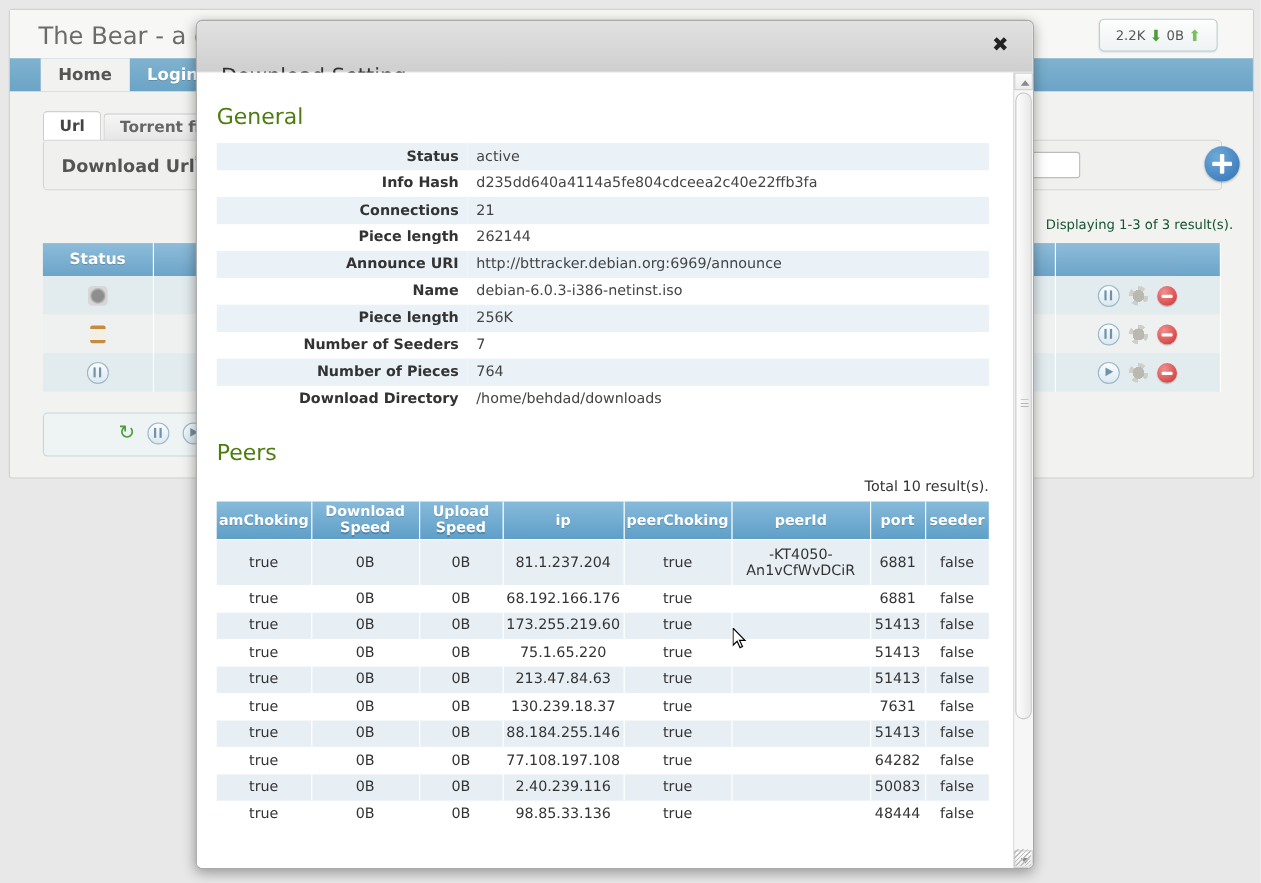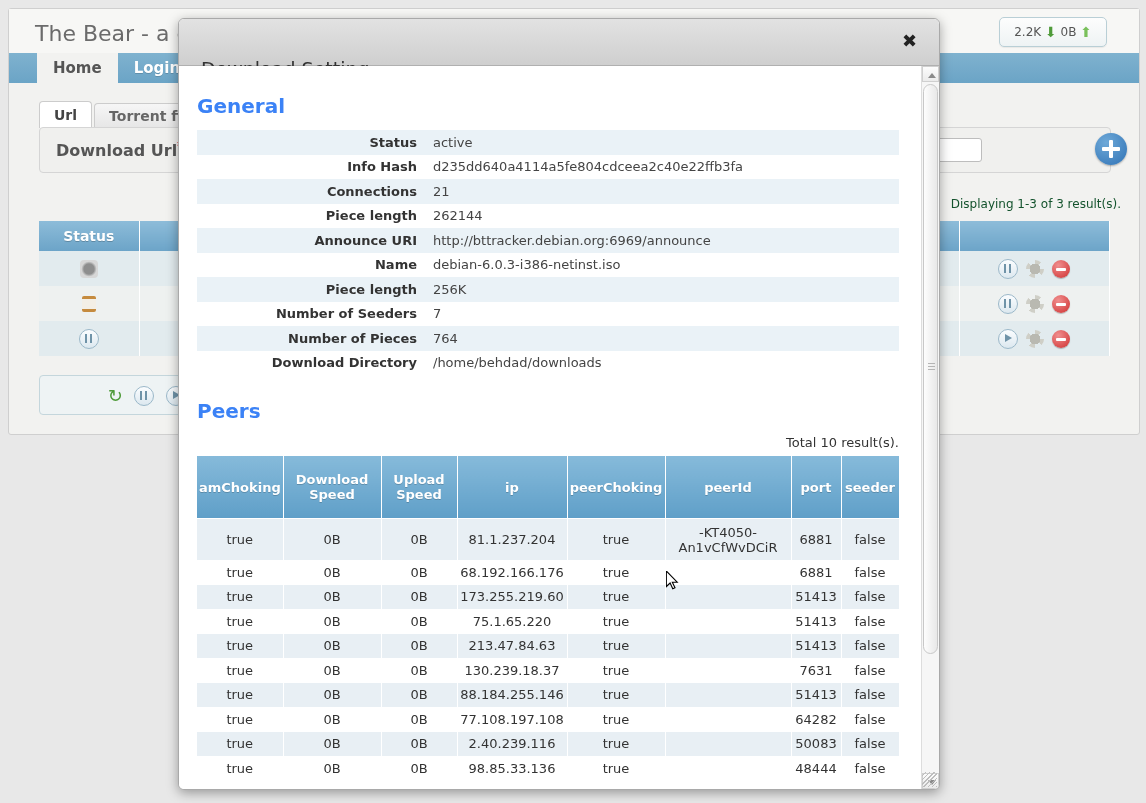--- a/index.html
+++ b/index.html
@@ -66,31 +66,31 @@
   
   #modal{position:absolute;left:178px;top:18px;width:760px;height:770px;
     background:#fff;border:1px solid #a9a9a9;border-radius:6px;
     box-shadow:0 3px 12px rgba(0,0,0,.35);overflow:hidden;}
   .modal-head{position:relative;height:46px;background:linear-gradient(#e2e2e2,#cfcfcf);
     border-bottom:1px solid #b0b0b0;border-radius:5px 5px 0 0;}
   .modal-title{position:absolute;left:22px;top:11px;font-size:19px;font-weight:normal;color:#333;margin-top:28px;}
   .modal-close{position:absolute;right:22px;top:11px;font-size:18px;font-weight:bold;color:#222;cursor:pointer;line-height:22px;}
   .modal-body{position:absolute;left:0;top:47px;width:742px;height:723px;overflow:hidden;background:#fff;}
   .modal-inner{padding:14px 22px 0 18px;}
-  h2.sec{font-size:20px;font-weight:bold;color:#3b82f6;margin:14px 0 12px 0;}
+  h2.sec{font-size:20px;font-weight:normal;color:#4d7c0f;margin:14px 0 12px 0;}
   table.gen{width:702px;border-collapse:collapse;table-layout:fixed;}
   table.gen td{height:24.5px;font-size:13px;vertical-align:middle;padding:0 8px;}
   table.gen td.k{width:212px;text-align:right;font-weight:bold;color:#333;}
   table.gen td.v{color:#444;}
   table.gen tr.odd td{background:#eaf2f7;}
   table.gen tr.even td{background:#fff;}
   .total{text-align:right;width:702px;font-size:13px;color:#333;margin:10px 0 6px 0;}
   table.peers{width:702px;border-collapse:collapse;table-layout:fixed;}
   table.peers th{background:linear-gradient(#86bada,#5f9fc8);color:#fff;font-weight:bold;font-size:13px;
-    padding:16px 2px;border-right:1px solid #fff;border-bottom:1px solid #fff;line-height:15px;text-shadow:0 1px 0 rgba(0,0,0,.18);margin-top:48px;}
+    padding:2px 2px;border-right:1px solid #fff;border-bottom:1px solid #fff;line-height:15px;text-shadow:0 1px 0 rgba(0,0,0,.18);margin-top:48px;}
   table.peers td{height:24.5px;text-align:center;font-size:13px;color:#333;border-right:1px solid #fff;padding:0 2px;}
   table.peers tr.odd td{background:#e8eff4;}
   table.peers tr.even td{background:#fff;}
   table.peers tr.tall td{height:41px;line-height:15px;}
   .c0{width:86px;} .c1{width:98px;} .c2{width:76px;} .c3{width:110px;}
   .c4{width:98px;} .c5{width:126px;} .c6{width:50px;} .c7{width:58px;}
   
   .mscroll{position:absolute;right:0;top:47px;width:17px;height:723px;background:#f6f6f6;border-left:1px solid #ddd;}
   .sb-up,.sb-dn{position:absolute;left:0;width:17px;height:16px;background:linear-gradient(#fcfcfc,#ebebeb);border:1px solid #cfcfcf;box-sizing:border-box;}
   .sb-up{top:0;} .sb-dn{bottom:0;}

